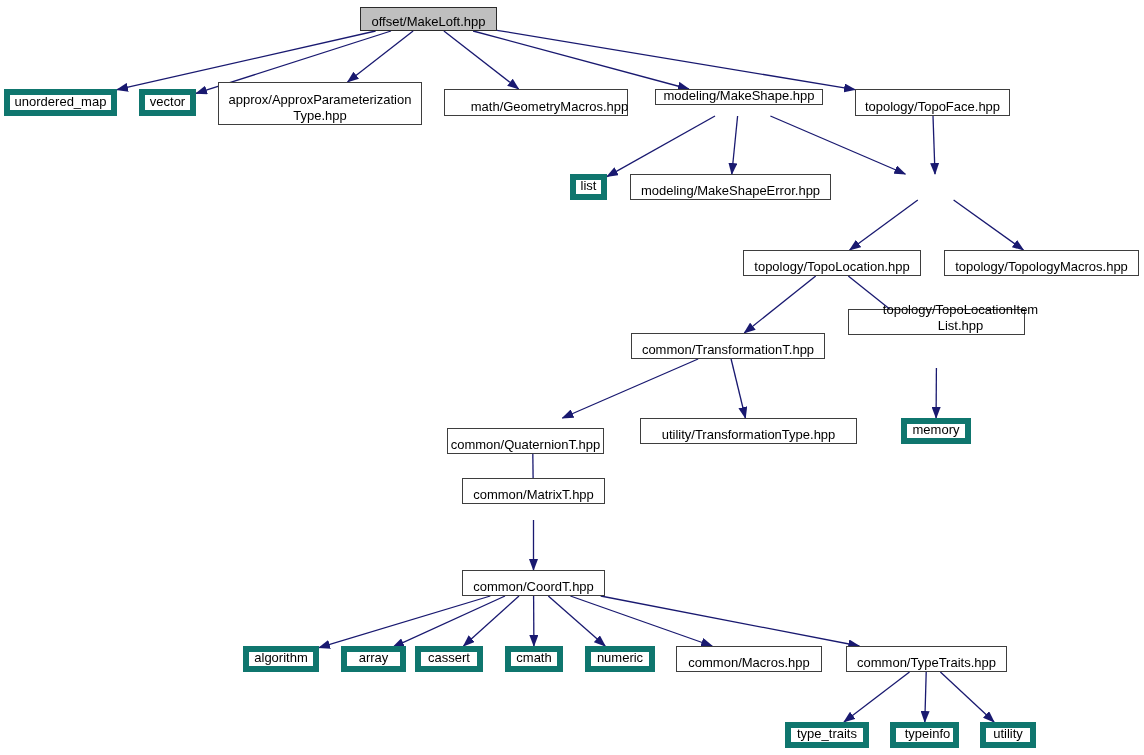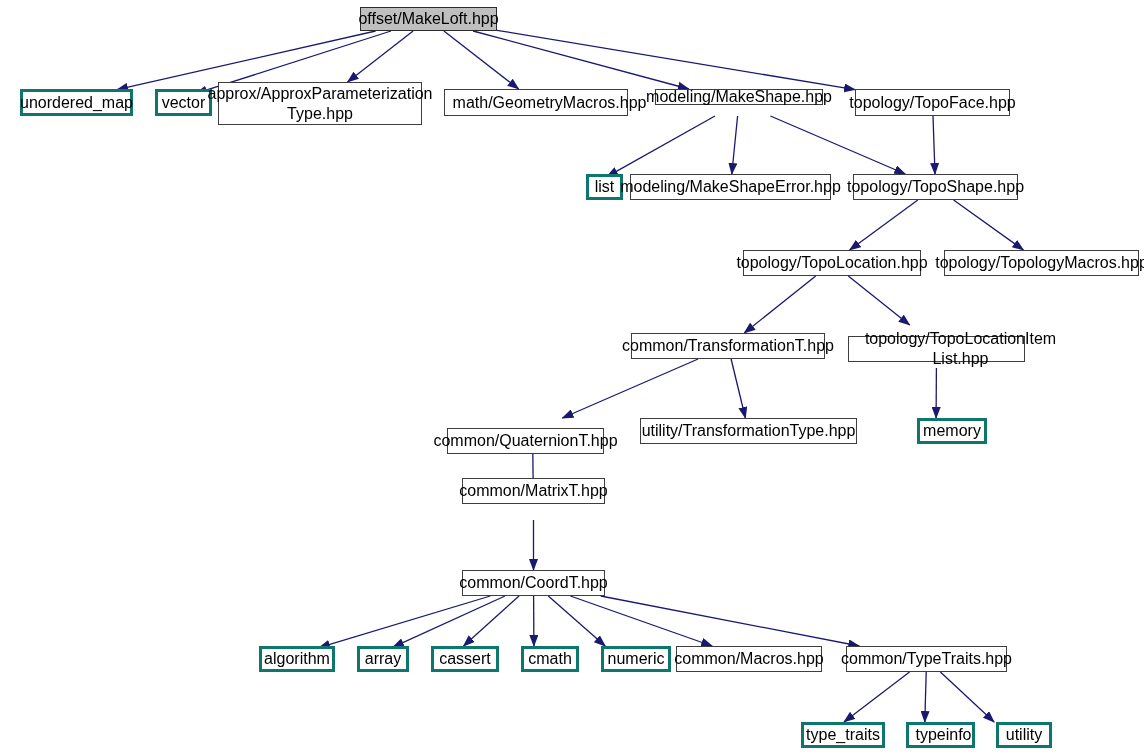--- a/index.html
+++ b/index.html
@@ -1,24 +1,24 @@
 <!DOCTYPE html>
 <html><head>
 <meta charset="utf-8">
 <style>
   html,body{margin:0;padding:0;background:#ffffff;}
   #stage{position:relative;width:1144px;height:755px;background:#ffffff;overflow:hidden;
          font-family:"Liberation Sans", sans-serif;}
   #edges{position:absolute;left:0;top:0;width:1144px;height:755px;}
   .node{position:absolute;box-sizing:border-box;background:#ffffff;color:#000;
-        display:flex;align-items:center;justify-content:center;text-align:center;
-        font-size:16px;line-height:1.25;white-space:pre-line;cursor:default;}
+        display:flex;align-items:flex-end;justify-content:center;text-align:center;
+        font-size:13px;line-height:1.25;white-space:pre-line;cursor:default;}
   .node.project{border:1.5px solid #3e3e3e;}
   .node.main{border:1.5px solid #2b2b2b;background:#bfbfbf;}
-  .node.system{border:3px solid #0f766e;margin-left:16px;}
+  .node.system{border:6px solid #0f766e;}
 </style>
 </head>
 <body>
 
 <div id="stage" style="background: rgb(255, 255, 255);">
   <svg id="edges" xmlns="http://www.w3.org/2000/svg">
     <defs>
       <marker id="arrow" markerUnits="userSpaceOnUse" markerWidth="12" markerHeight="9" refX="11" refY="4.5" orient="auto">
         <path id="arrowhead-path" d="M0,0 L12,4.5 L0,9 z" fill="#191970"></path>
       </marker>
@@ -56,33 +56,32 @@
 <div class="node main" style="left: 360px; top: 7px; width: 137px; height: 24px;"><span>offset/MakeLoft.hpp</span></div>
     <div class="node system" style="left: 4px; top: 89px; width: 113px; height: 27px;"><span>unordered_map</span></div>
     <div class="node system" style="left: 139px; top: 89px; width: 57px; height: 27px;"><span>vector</span></div>
     <div class="node project" style="left: 218px; top: 82px; width: 204px; height: 43px;"><span>approx/ApproxParameterization
 Type.hpp</span></div>
     <div class="node project" style="left: 444px; top: 89px; width: 184px; height: 27px; padding-left: 27px;"><span>math/GeometryMacros.hpp</span></div>
     <div class="node project" style="left: 655px; top: 89px; width: 168px; height: 16px;"><span>modeling/MakeShape.hpp</span></div>
     <div class="node project" style="left: 855px; top: 89px; width: 155px; height: 27px;"><span>topology/TopoFace.hpp</span></div>
     <div class="node system" style="left: 570px; top: 174px; width: 37px; height: 26px;"><span>list</span></div>
     <div class="node project" style="left: 630px; top: 174px; width: 201px; height: 26px;"><span>modeling/MakeShapeError.hpp</span></div>
-    <div class="node project" style="left: 853px; top: 174px; width: 165px; height: 26px;"><span>topology/TopoShape.hpp</span></div>
     <div class="node project" style="left: 743px; top: 250px; width: 178px; height: 26px;"><span>topology/TopoLocation.hpp</span></div>
     <div class="node project" style="left: 944px; top: 250px; width: 195px; height: 26px;"><span>topology/TopologyMacros.hpp</span></div>
     <div class="node project" style="left: 631px; top: 333px; width: 194px; height: 26px;"><span>common/TransformationT.hpp</span></div>
-    <div class="node project" style="left: 848px; top: 336px; width: 177px; height: 26px; padding-left: 48px;"><span>topology/TopoLocationItem
+    <div class="node project" style="left: 848px; top: 309px; width: 177px; height: 26px; padding-left: 48px;"><span>topology/TopoLocationItem
 List.hpp</span></div>
     <div class="node project" style="left: 447px; top: 428px; width: 157px; height: 26px;"><span>common/QuaternionT.hpp</span></div>
     <div class="node project" style="left: 640px; top: 418px; width: 217px; height: 26px;"><span>utility/TransformationType.hpp</span></div>
     <div class="node system" style="left: 901px; top: 418px; width: 70px; height: 26px;"><span>memory</span></div>
     <div class="node project" style="left: 462px; top: 478px; width: 143px; height: 26px;"><span>common/MatrixT.hpp</span></div>
     <div class="node project" style="left: 462px; top: 570px; width: 143px; height: 26px;"><span>common/CoordT.hpp</span></div>
     <div class="node system" style="left: 243px; top: 646px; width: 76px; height: 26px;"><span>algorithm</span></div>
-    <div class="node system" style="left: 341px; top: 646px; width: 52px; height: 26px;"><span>array</span></div>
+    <div class="node system" style="left: 341px; top: 646px; width: 65px; height: 26px;"><span>array</span></div>
     <div class="node system" style="left: 415px; top: 646px; width: 68px; height: 26px;"><span>cassert</span></div>
     <div class="node system" style="left: 505px; top: 646px; width: 58px; height: 26px;"><span>cmath</span></div>
     <div class="node system" style="left: 585px; top: 646px; width: 70px; height: 26px;"><span>numeric</span></div>
     <div class="node project" style="left: 676px; top: 646px; width: 146px; height: 26px;"><span>common/Macros.hpp</span></div>
     <div class="node project" style="left: 846px; top: 646px; width: 161px; height: 26px;"><span>common/TypeTraits.hpp</span></div>
     <div class="node system" style="left: 785px; top: 722px; width: 84px; height: 26px;"><span>type_traits</span></div>
     <div class="node system" style="left: 890px; top: 722px; width: 69px; height: 26px; padding-left: 6px;"><span>typeinfo</span></div>
     <div class="node system" style="left: 980px; top: 722px; width: 56px; height: 26px;"><span>utility</span></div>
   </div>
 

